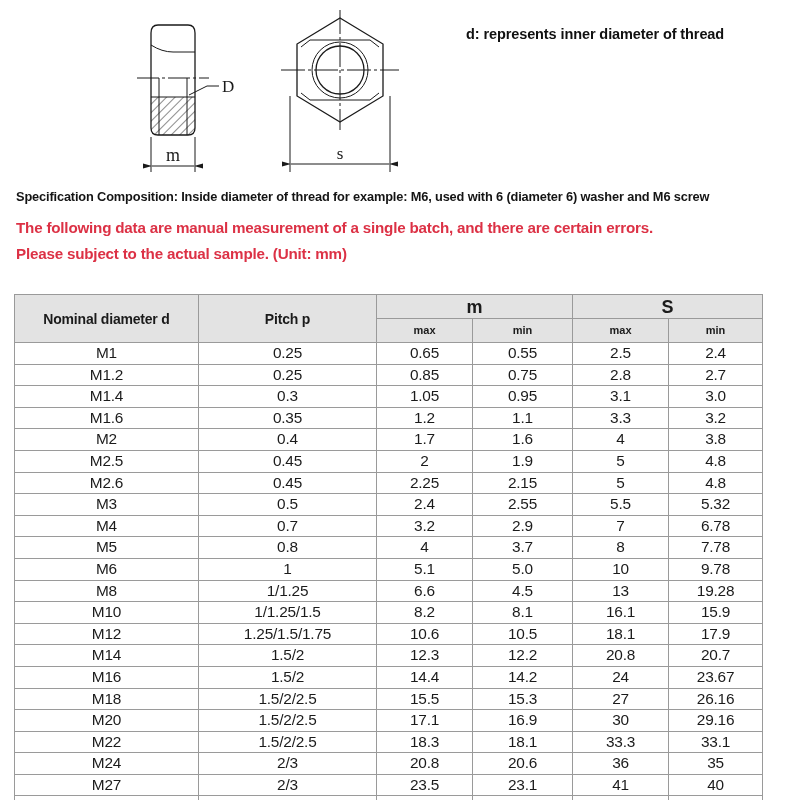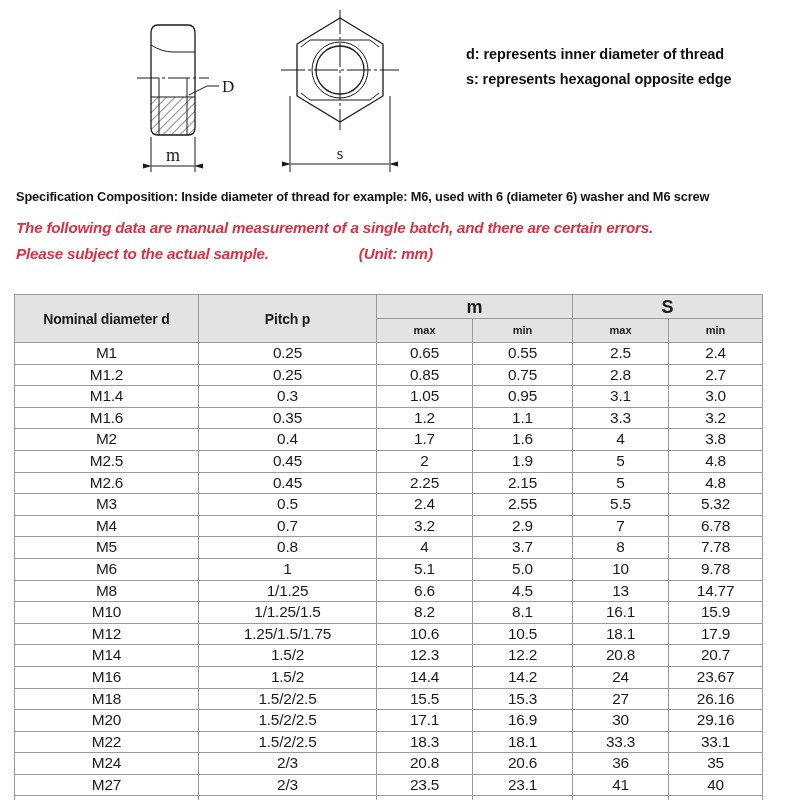--- a/index.html
+++ b/index.html
@@ -23,21 +23,20 @@
     width: 460px; height: 178px;
   }
   #drawings svg { display: block; }
 
   
   #legend {
     position: absolute;
     left: 466px;
     top: 22px;
     width: 330px;
-    margin-top: 20px;
   }
   .legend-line {
     font-size: 14.5px;
     font-weight: bold;
     color: #111111;
     line-height: 25px;
     white-space: nowrap;
     letter-spacing: -0.1px;
   }
 
@@ -58,25 +57,23 @@
     top: 215px;
     width: 770px;
   }
   .warn-line {
     font-size: 15.2px;
     font-weight: bold;
     color: #dc3145;
     line-height: 25.5px;
     white-space: nowrap;
     letter-spacing: -0.2px;
-    font-style: italic;
   }
   .warn-unit {
     display: inline-block;
-    margin-left: 86px;
   }
 
   
   #spec-table-wrap {
     position: absolute;
     left: 14px;
     top: 294px;
     width: 748px;
   }
   table.spec {
@@ -191,21 +188,20 @@
       <line x1="290" y1="96" x2="290" y2="172"></line>
       <line x1="390" y1="96" x2="390" y2="172"></line>
       <line x1="291" y1="164" x2="389" y2="164" marker-start="url(#arrL)" marker-end="url(#arrR)"></line>
     </g>
     <text x="340" y="159" text-anchor="middle" font-family="'Liberation Serif', serif" font-size="17" fill="#1a1a1a">s</text>
   </svg>
 </div>
 
 <div id="legend">
   <div class="legend-line">d: represents inner diameter of thread</div>
-  <div class="legend-line">s: represents hexagonal opposite edge</div>
 </div>
 
 <div id="spec-note">Specification Composition: Inside diameter of thread for example: M6, used with 6 (diameter 6) washer and M6 screw</div>
 
 <div id="warning">
   <div class="warn-line">The following data are manual measurement of a single batch, and there are certain errors.</div>
   <div class="warn-line">
     <span>Please subject to the actual sample.</span>
     <span class="warn-unit">(Unit: mm)</span>
   </div>
@@ -323,21 +319,21 @@
           <td>5.0</td>
           <td>10</td>
           <td>9.78</td>
         </tr>
         <tr>
           <td>M8</td>
           <td>1/1.25</td>
           <td>6.6</td>
           <td>4.5</td>
           <td>13</td>
-          <td>14.77</td>
+          <td>19.28</td>
         </tr>
         <tr>
           <td>M10</td>
           <td>1/1.25/1.5</td>
           <td>8.2</td>
           <td>8.1</td>
           <td>16.1</td>
           <td>15.9</td>
         </tr>
         <tr>

